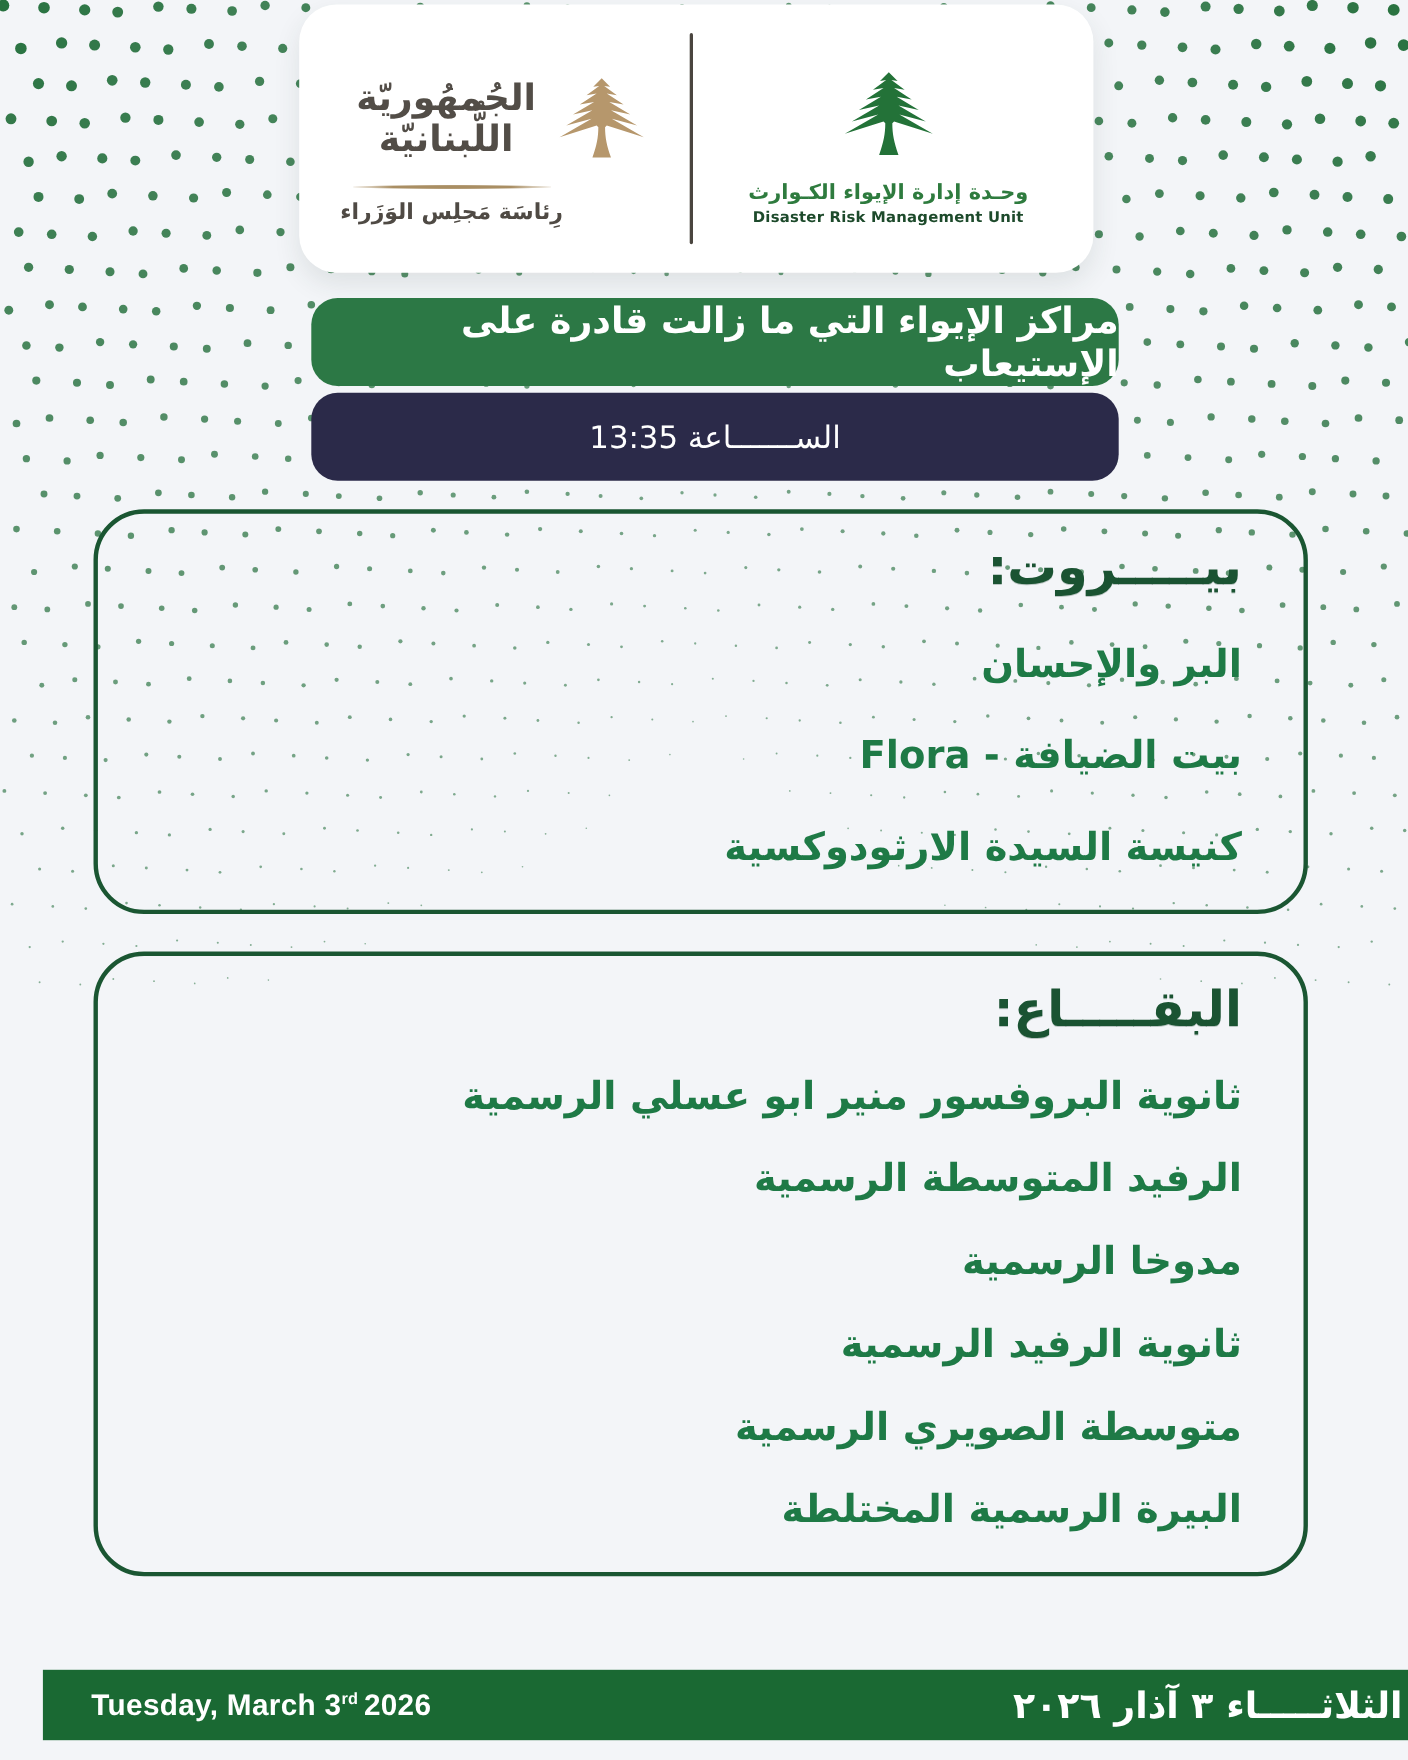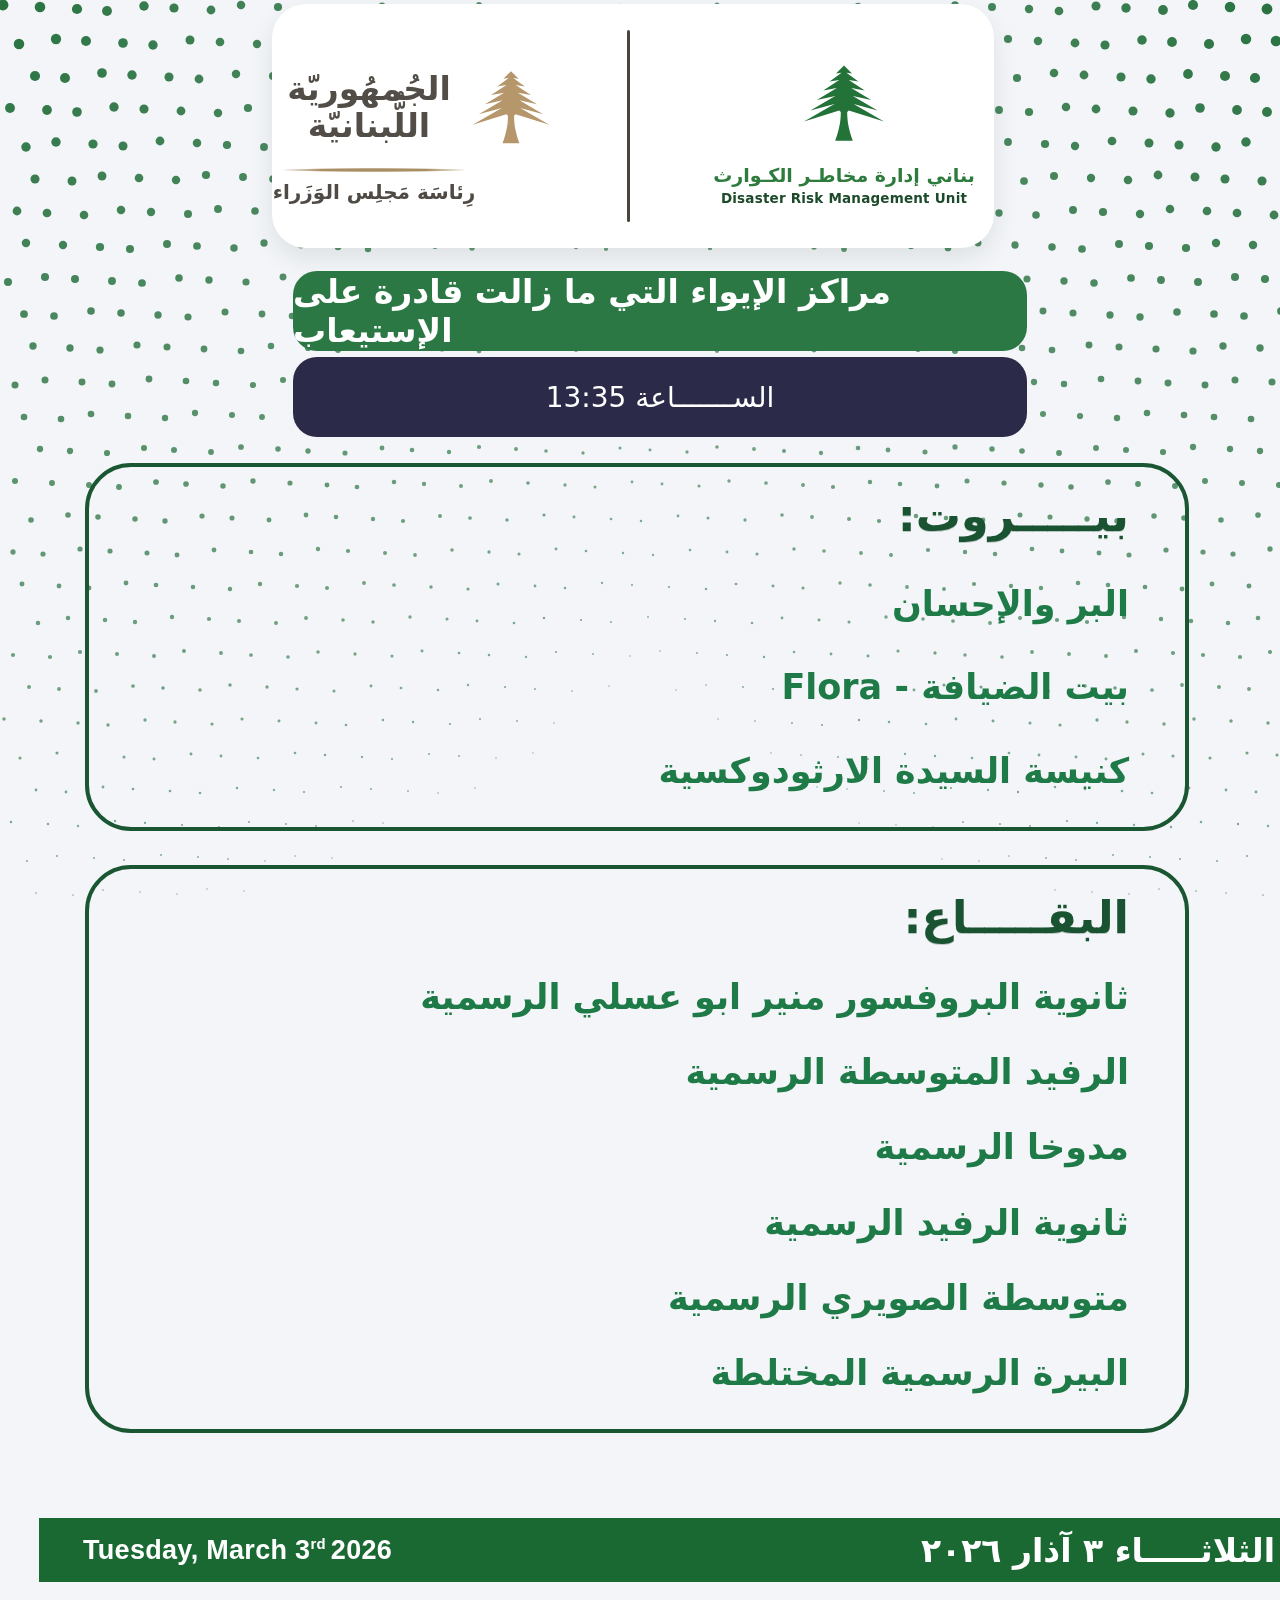--- a/index.html
+++ b/index.html
@@ -13,21 +13,21 @@
     position:relative;width:1280px;height:1600px;
     background:#f3f5f8;overflow:hidden;
   }
   #dots-layer{position:absolute;left:0;top:0;z-index:0;}
 
   
   .header-card{
     position:absolute;left:272px;top:4px;width:722px;height:244px;
     background:#ffffff;border-radius:34px;z-index:2;
     box-shadow:0 10px 24px rgba(40,60,50,.10);
-    display:flex;align-items:center;justify-content:space-between;
+    display:flex;align-items:center;justify-content:center;
   }
   .logo-left{
     display:flex;flex-direction:column;align-items:center;
     width:300px;margin-top:10px;
   }
   .callig-row{display:flex;align-items:center;gap:14px;}
   .callig-text{
     text-align:center;color:#524d47;font-weight:bold;
     font-size:33px;line-height:1.12;letter-spacing:1px;
   }
@@ -51,23 +51,23 @@
   }
   .drm-arabic{
     color:#2e7b3e;font-size:19px;font-weight:bold;margin-top:8px;direction:rtl;
   }
   .drm-english{
     color:#1d4a2b;font-size:13.5px;font-weight:bold;margin-top:4px;letter-spacing:.2px;
   }
 
   
   .banner{
-    position:absolute;left:293px;width:734px;height:80px;z-index:2;
+    position:absolute;left:283px;width:734px;height:80px;z-index:2;
     border-radius:24px;display:flex;align-items:center;justify-content:center;
-    color:#ffffff;direction:rtl;text-align:left;
+    color:#ffffff;direction:rtl;text-align:right;
   }
   .banner-green{top:271px;font-size:33px;font-weight:bold;}
   .banner-navy{top:357px;font-size:28px;font-weight:normal;letter-spacing:1px;}
 
   
   .shelter-box{
     position:absolute;left:85px;width:1104px;z-index:2;
     border:4px solid #1a5632;border-radius:46px;
     direction:rtl;text-align:right;
     display:flex;flex-direction:column;justify-content:space-between;
@@ -1058,21 +1058,21 @@
       <div class="tan-line"></div>
       <div class="left-subtitle">رِئاسَة مَجلِس الوَزَراء</div>
     </div>
 
     <div class="v-divider"></div>
 
     <div class="logo-right">
       <svg width="96" height="104" viewBox="0 0 120 100">
         <path class="cedar-shape" d="M60 2 L70 12 L63 11 L78 22 L66 20 L86 33 L69 30 L94 45 L71 40 L102 58 L72 50 L110 72 L66 58 L64 60 C64 72 66 82 71 96 L49 96 C54 82 56 72 56 60 L54 58 L10 72 L48 50 L18 58 L49 40 L26 45 L51 30 L34 33 L54 20 L42 22 L57 11 L50 12 Z" style="fill: rgb(35, 114, 56);"></path>
       </svg>
-      <div class="drm-arabic">بناني إدارة مخاطـر الكـوارث</div>
+      <div class="drm-arabic">وحـدة إدارة الإيواء الكـوارث</div>
       <div class="drm-english">Disaster Risk Management Unit</div>
     </div>
   </header>
 
   <div class="banner banner-green" style="background: rgb(44, 120, 69);">
     <span>مراكز الإيواء التي ما زالت قادرة على الإستيعاب</span>
   </div>
 
   <div class="banner banner-navy" style="background: rgb(43, 42, 73);">
     <span>الســـــــاعة 13:35</span>

